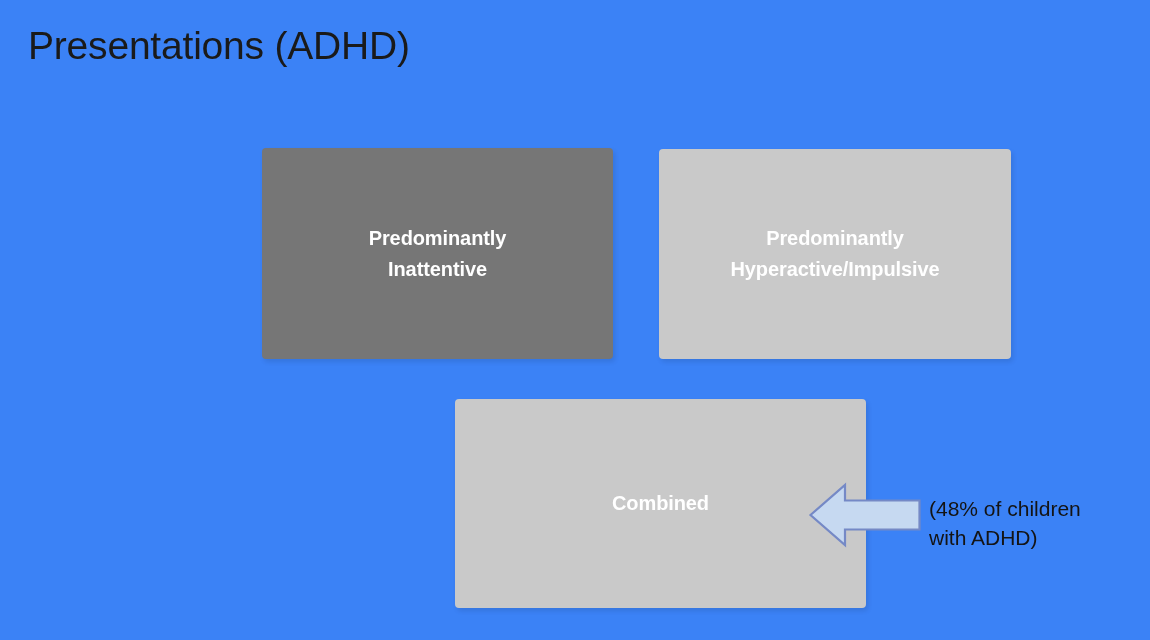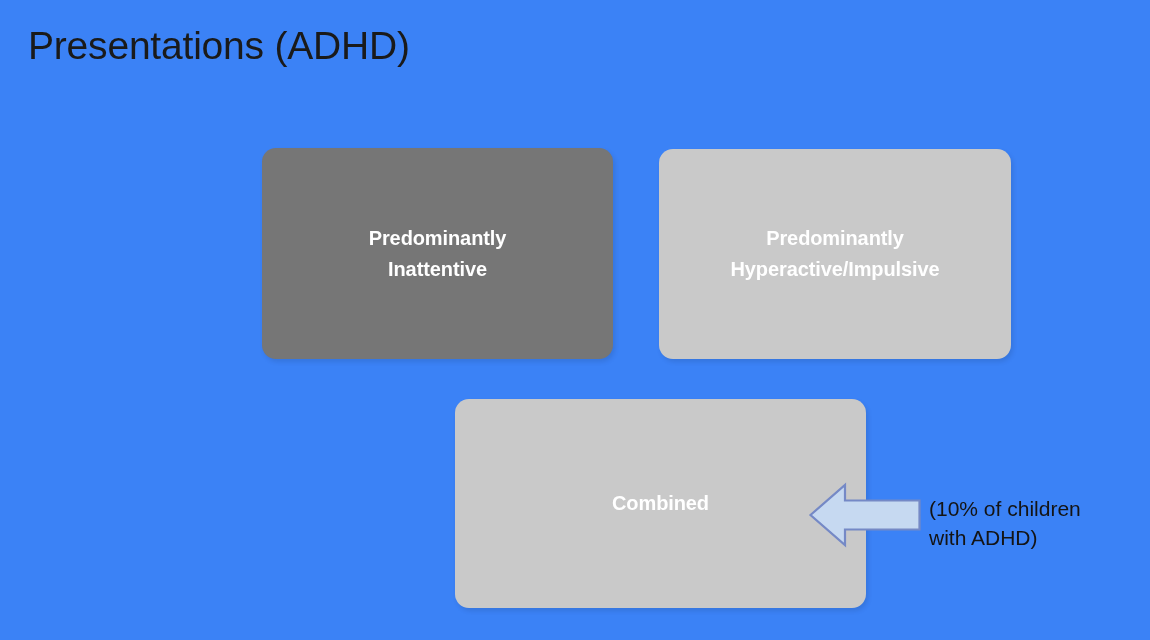--- a/index.html
+++ b/index.html
@@ -31,21 +31,21 @@
     font-weight: 400;
     color: #1a1a1a;
     letter-spacing: -0.2px;
     line-height: 1.15;
     white-space: nowrap;
   }
 
   
   .box {
     position: absolute;
-    border-radius: 14px;
+    border-radius: 4px;
     display: flex;
     align-items: center;
     justify-content: center;
     text-align: center;
     color: #ffffff;
     font-weight: bold;
     font-size: 20px;
     line-height: 31px;
     letter-spacing: -0.1px;
     box-sizing: border-box;
@@ -130,16 +130,16 @@
   <div class="box box-combined">
     <span class="box-label">Combined</span>
   </div>
 
   <div class="arrow-wrap">
     <svg viewBox="0 0 112 64" xmlns="http://www.w3.org/2000/svg">
       <polygon points="1.5,32 36,2 36,17.5 110.5,17.5 110.5,46.5 36,46.5 36,62" fill="#c6d9f1" stroke="#7589c6" stroke-width="2.2" stroke-linejoin="miter"></polygon>
     </svg>
   </div>
 
-  <div class="annotation">(10% of children
+  <div class="annotation">(48% of children
 with ADHD)</div>
 
 </div>
 
 </body></html>

